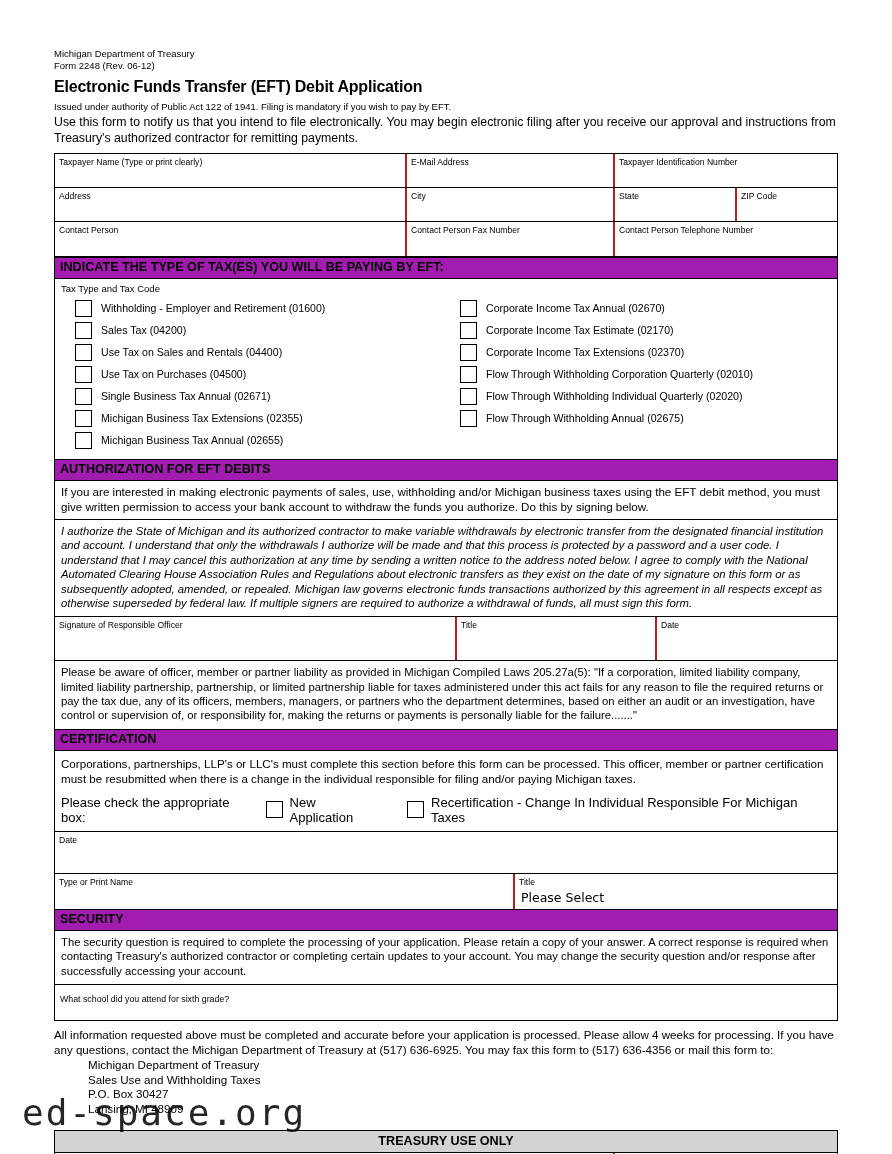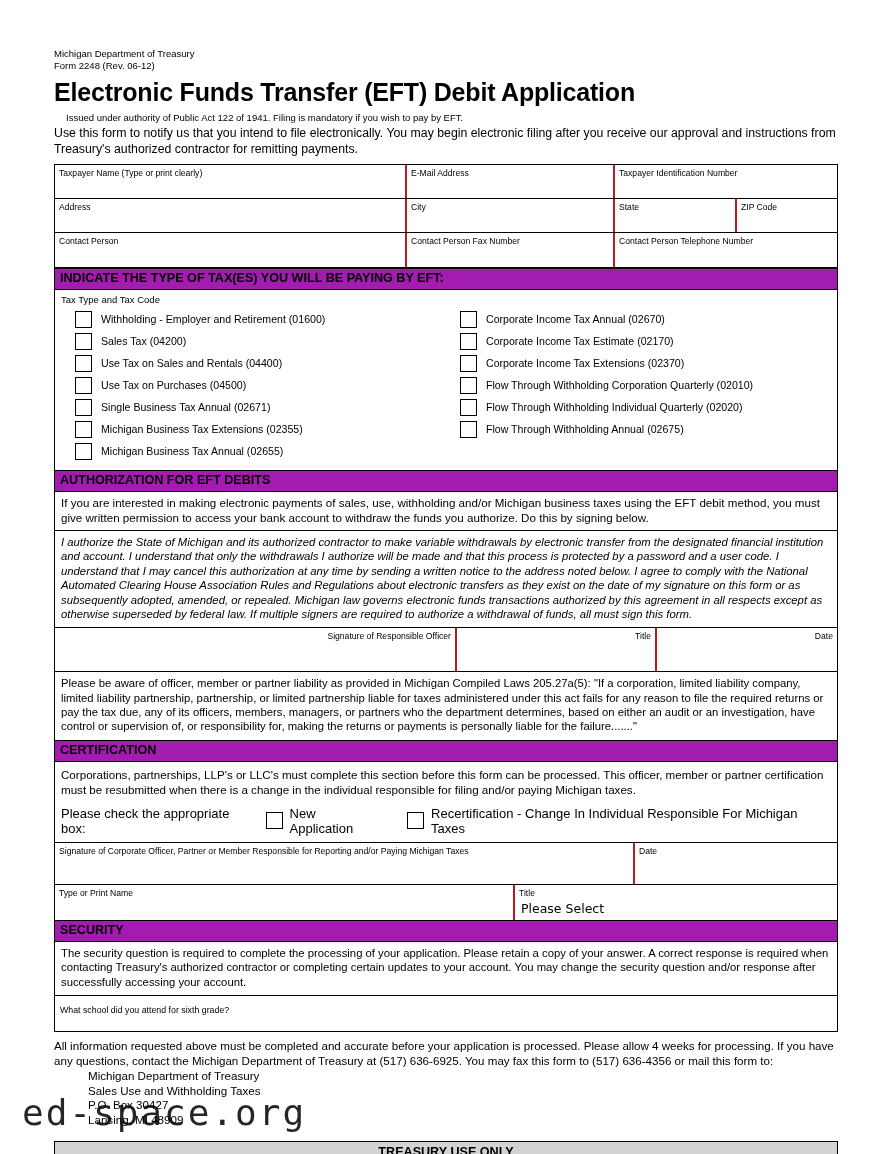--- a/index.html
+++ b/index.html
@@ -31,30 +31,29 @@
   .dept {
     font-size: 9.5px;
     line-height: 12px;
   }
   .formno {
     font-size: 9.5px;
     line-height: 12px;
     margin-bottom: 6px;
   }
   h1.title {
-    font-size: 25px;
+    font-size: 16px;
     font-weight: bold;
     margin: 0 0 4px 0;
     letter-spacing: -0.2px;
   }
   .issued {
     font-size: 9.5px;
     line-height: 13px;
     margin-bottom: 2px;
-    margin-left: 12px;
   }
   .intro {
     font-size: 12.3px;
     line-height: 15.5px;
     margin-bottom: 7px;
   }
 
   
   .box {
     border: 1px solid #000;
@@ -130,21 +129,21 @@
   
   .auth-para {
     border: 1px solid #000;
     border-top: none;
     box-sizing: border-box;
     padding: 4px 6px 6px 6px;
     font-size: 11.3px;
     line-height: 14.4px;
     font-style: italic;
   }
-  .sig-row { width: 784px; border: 1px solid #000; border-top: none; box-sizing: border-box; height: 44px; text-align: right; }
+  .sig-row { width: 784px; border: 1px solid #000; border-top: none; box-sizing: border-box; height: 44px; }
   .liability {
     border: 1px solid #000;
     border-top: none;
     box-sizing: border-box;
     padding: 4px 6px 6px 6px;
     font-size: 11.3px;
     line-height: 14.3px;
   }
 
   
@@ -387,23 +386,20 @@
         <span>Please check the appropriate box:</span>
         <span class="sqr"></span>
         <span>New Application</span>
         <span class="sqr second"></span>
         <span>Recertification - Change In Individual Responsible For Michigan Taxes</span>
       </div>
     </div>
 
     <div class="box" style="border-top:none; height:42px;">
       <div class="row" style="height:100%">
-        <div class="cell" style="width:580px">
-          <span class="lbl">Signature of Corporate Officer, Partner or Member Responsible for Reporting and/or Paying Michigan Taxes</span>
-        </div>
         <div class="cell" style="width:202px">
           <span class="lbl">Date</span>
         </div>
       </div>
     </div>
 
     <div class="box" style="border-top:none; height:36px;">
       <div class="row" style="height:100%">
         <div class="cell" style="width:460px">
           <span class="lbl">Type or Print Name</span>

